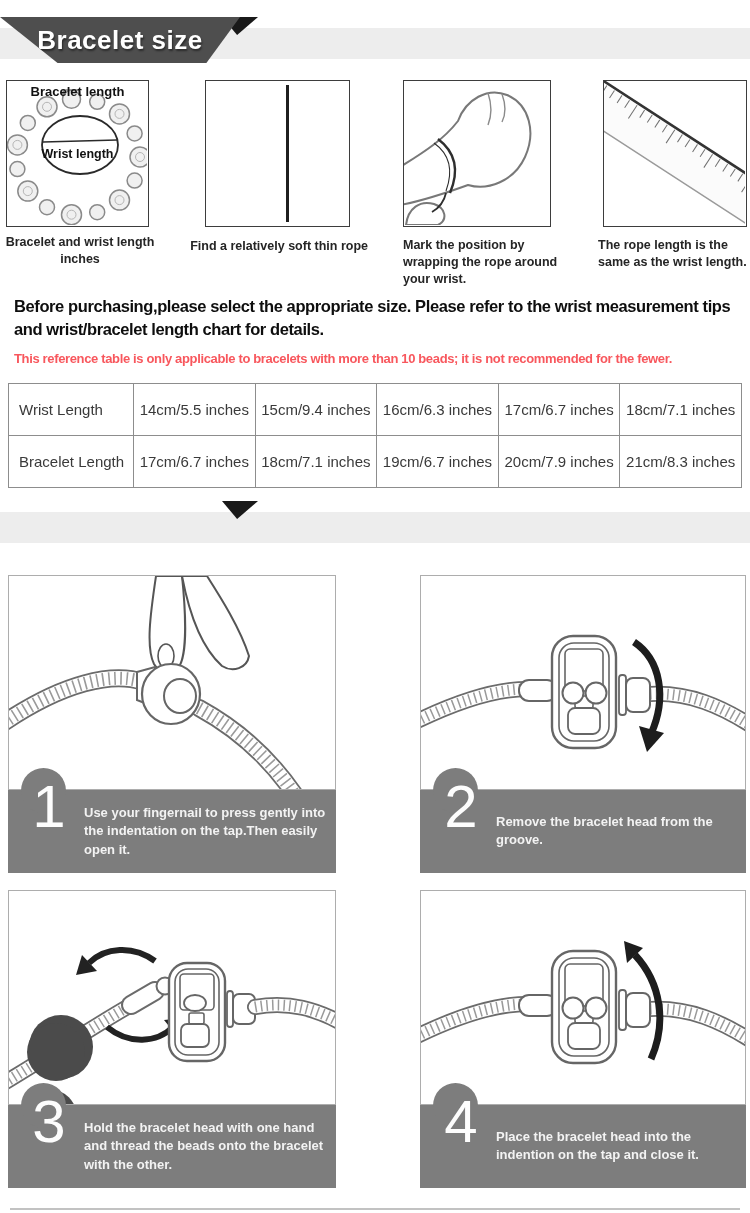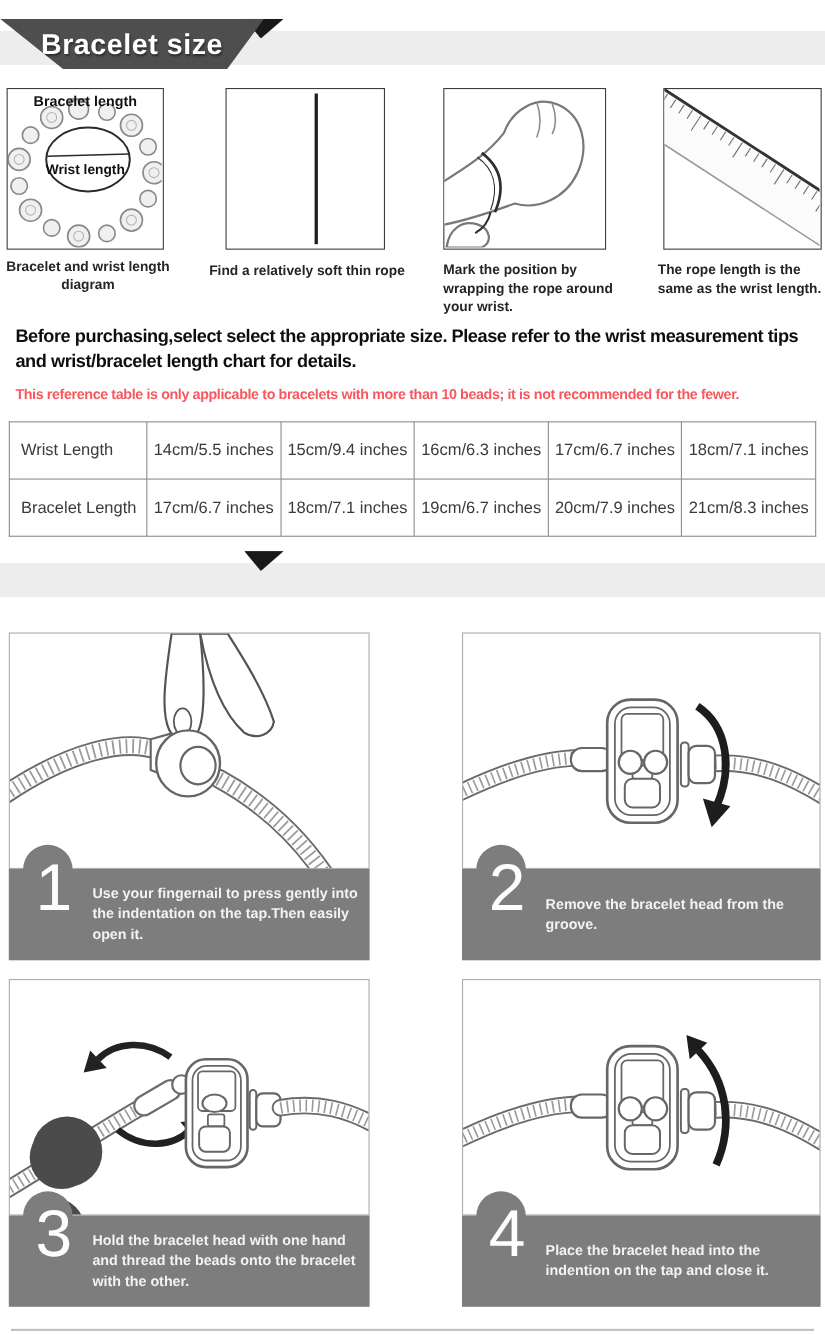--- a/index.html
+++ b/index.html
@@ -141,26 +141,26 @@
             <line x1="139" y1="52" x2="139" y2="61"></line>
           <line x1="148" y1="52" x2="148" y2="68"></line>
             <line x1="157" y1="52" x2="157" y2="61"></line>
           <line x1="166" y1="52" x2="166" y2="61"></line>
             <line x1="175" y1="52" x2="175" y2="61"></line>
         </g>
       </g>
     </svg>
   </div>
 
-  <div class="mcap" style="left:0;top:234px;width:160px;text-align:center;">Bracelet and wrist length diagram</div>
+  <div class="mcap" style="left:0;top:234px;width:160px;text-align:center;">Bracelet and wrist length inches</div>
   <div class="mcap" style="left:186px;top:238px;width:182px;text-align:right;">Find a relatively soft thin rope</div>
   <div class="mcap" style="left:403px;top:237px;width:162px;">Mark the position by wrapping the rope around your wrist.</div>
   <div class="mcap" style="left:598px;top:237px;width:152px;">The rope length is the same as the wrist length.</div>
 
-  <div class="intro">Before purchasing,select select the appropriate size. Please refer to the wrist measurement tips and wrist/bracelet length chart for details.</div>
+  <div class="intro">Before purchasing,please select the appropriate size. Please refer to the wrist measurement tips and wrist/bracelet length chart for details.</div>
   <div class="warning">This reference table is only applicable to bracelets with more than 10 beads; it is not recommended for the fewer.</div>
 
   <table class="size-table">
     <tbody>
       <tr>
         <td class="rowhead">Wrist Length</td>
         <td>14cm/5.5 inches</td>
         <td>15cm/9.4 inches</td>
         <td>16cm/6.3 inches</td>
         <td>17cm/6.7 inches</td>

